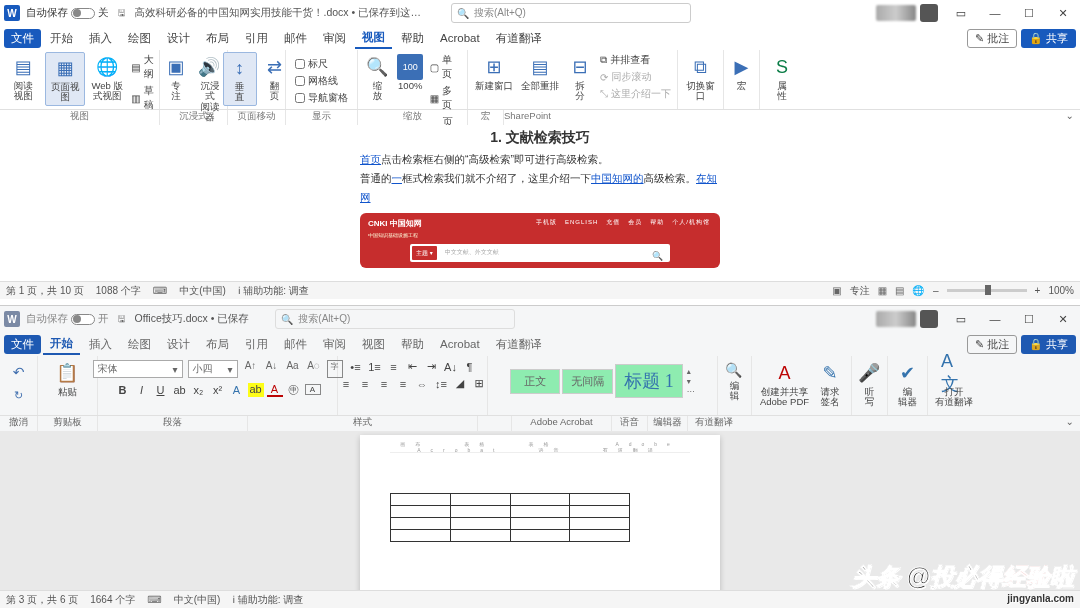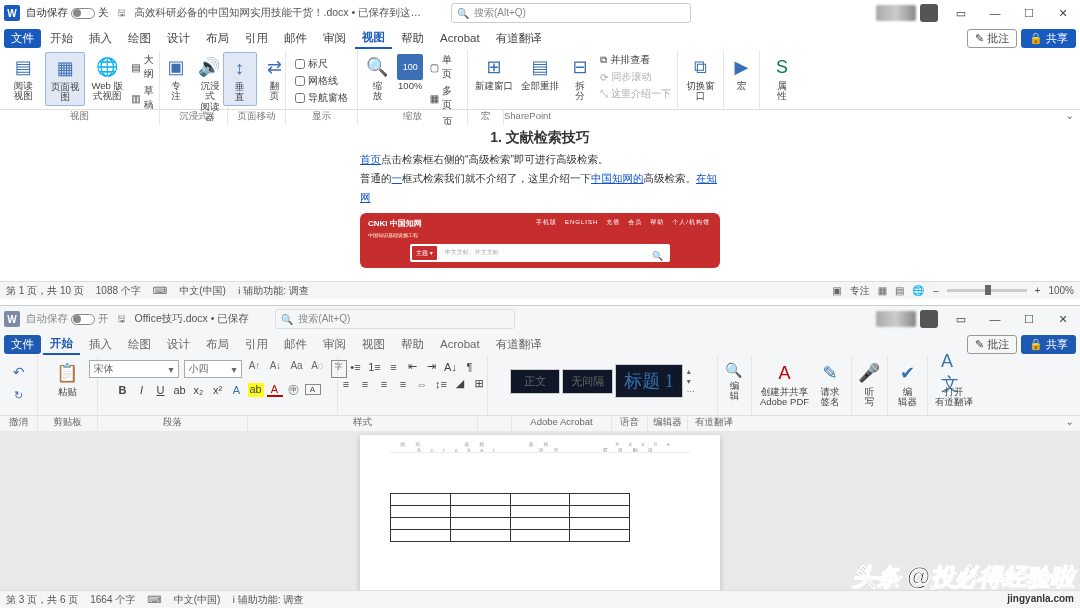--- a/index.html
+++ b/index.html
@@ -66,21 +66,21 @@
   .zoom-track{width:80px;height:3px;background:#ccc;position:relative}
   .zoom-track::after{content:"";position:absolute;width:6px;height:10px;background:#666;top:-4px;left:38px}
   
   .undo-col{display:flex;flex-direction:column;align-items:center;padding:4px;gap:3px}
   .font-sel{border:1px solid #aaa;height:18px;font-size:10px;padding:0 4px;display:flex;align-items:center;gap:4px;background:#fff}
   .font-toolbar{display:flex;gap:3px;align-items:center;font-size:11px;color:#444;padding:2px 0}
   .ft{width:16px;text-align:center}
   .ft.b{font-weight:bold}
   .ft.i{font-style:italic}
   .ft.u{text-decoration:underline}
-  .style-box{border:1px solid #ccc;padding:4px 8px;font-size:11px;min-width:50px;text-align:center;background:#0f172a}
+  .style-box{border:1px solid #ccc;padding:4px 8px;font-size:11px;min-width:50px;text-align:center;background:#86efac}
   .style-h1{font-size:18px;color:#2e74b5;font-family:"SimSun"}
   
   .docarea2{height:165px;overflow:hidden;background:#e9e9e9;position:relative;display:flex;justify-content:center;padding-top:4px}
   .page2{width:360px;background:#fff;box-shadow:0 2px 6px rgba(0,0,0,.2);padding:6px 30px}
   .ruler{height:12px;background:#fff;font-size:5px;color:#999;text-align:center;border-bottom:1px solid #eee;letter-spacing:10px;overflow:hidden}
   .tbl{border-collapse:collapse;margin-top:40px;width:240px}
   .tbl td{border:1px solid #333;height:12px;width:60px;font-size:6px;color:#aaa;padding:0 2px}
   
   .watermark{position:absolute;right:6px;bottom:4px;font-size:24px;font-weight:bold;color:#333;font-style:italic;text-shadow:1px 1px 0 #fff;-webkit-text-stroke:1px #fff;z-index:50}
   .watermark .red{color:#d33}
@@ -362,21 +362,21 @@
             <span class="ricon big">📋</span>
             <span class="rlbl">粘贴</span>
           </div>
     </div>
     <div class="rg" style="width:240px">
       <div style="display:flex;gap:5px;padding:2px">
         <div class="font-sel" style="width:90px">
               <span>宋体</span>
               <span style="margin-left:auto">▾</span>
             </div>
-        <div class="font-sel" style="width:58px">
+        <div class="font-sel" style="width:50px">
               <span>小四</span>
               <span style="margin-left:auto">▾</span>
             </div>
         <span class="ft">A↑</span>
         <span class="ft">A↓</span>
         <span class="ft">Aa</span>
         <span class="ft">A◌</span>
         <span class="ft" style="border:1px solid #888;font-size:8px">字</span>
       </div>
       <div class="font-toolbar">

